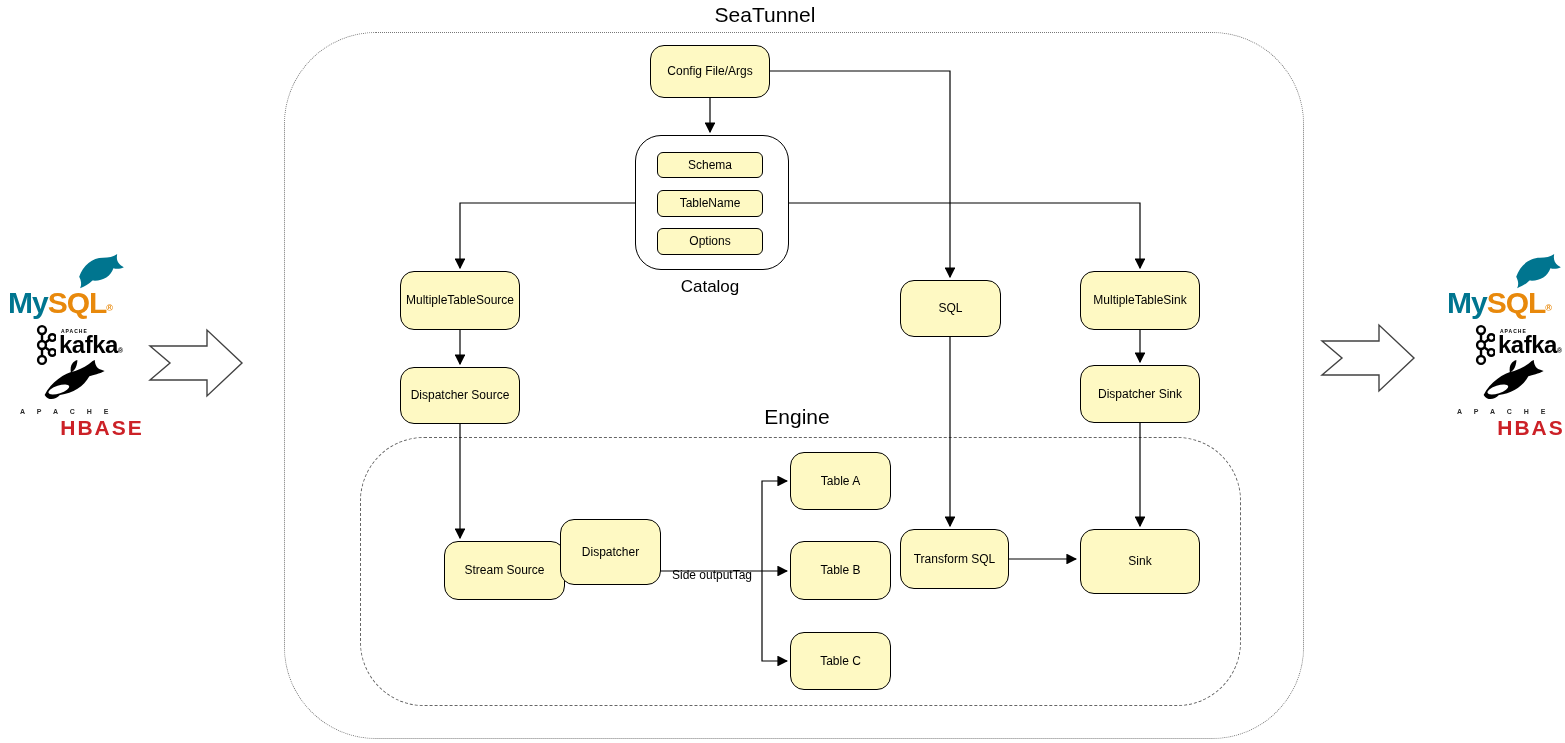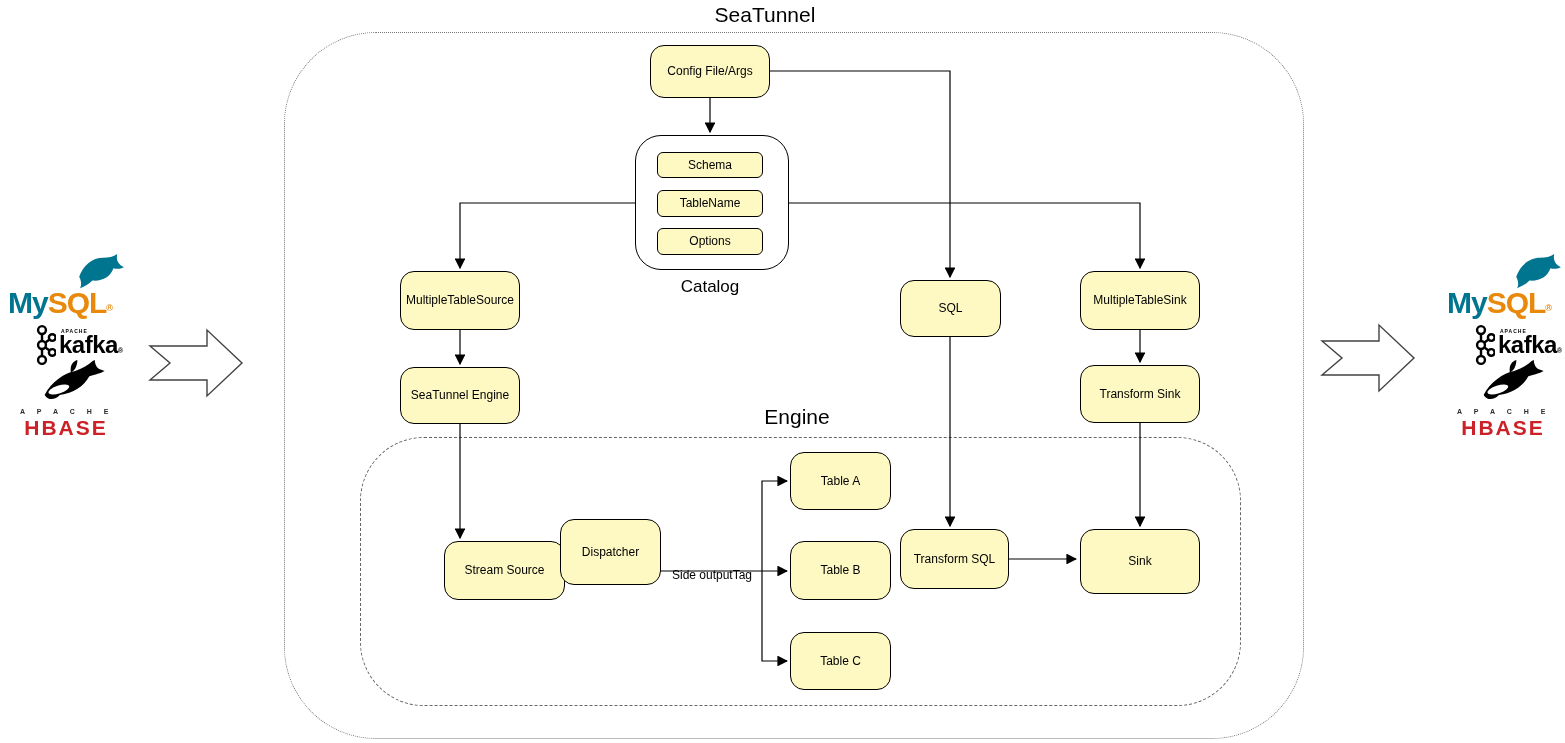--- a/index.html
+++ b/index.html
@@ -30,21 +30,21 @@
   .mysql-sql{color:var(--mysql-orange);}
   .mysql-reg{font-size:9px;color:var(--mysql-orange);vertical-align:2px;}
   .kafka-logo{display:flex;align-items:center;gap:3px;}
   .kafka-text{position:relative;font-size:24px;font-weight:bold;letter-spacing:-0.5px;
               color:var(--kafka-black);line-height:1;white-space:nowrap;}
   .kafka-apache{position:absolute;top:-4px;left:2px;font-size:5px;font-weight:bold;
                 letter-spacing:1px;color:var(--kafka-black);}
   .kafka-reg{font-size:7px;vertical-align:0;}
   .hbase-apache{font-size:7px;font-weight:bold;letter-spacing:5px;color:#2b2b2b;white-space:nowrap;}
   .hbase-word{font-size:21px;font-weight:800;letter-spacing:2px;color:var(--hbase-red);
-              line-height:1;white-space:nowrap;}
+              line-height:1;white-space:nowrap;margin-left:36px;}
 </style>
 </head>
 <body>
 
 <div class="container outer" style="left:284px;top:32px;width:1018px;height:705px;"></div>
 
 <div class="container engine" style="left:360px;top:437px;width:879px;height:267px;"></div>
 
 <svg class="layer" width="1565" height="743" viewBox="0 0 1565 743">
   <defs>
@@ -86,30 +86,30 @@
     <span>Options</span>
   </div>
 
 <div class="node" style="left:650px;top:45px;width:120px;height:53px;">
     <span>Config File/Args</span>
   </div>
 <div class="node" style="left:400px;top:271px;width:120px;height:59px;">
     <span>MultipleTableSource</span>
   </div>
 <div class="node" style="left:400px;top:367px;width:120px;height:57px;">
-    <span>SeaTunnel Engine</span>
+    <span>Dispatcher Source</span>
   </div>
 <div class="node" style="left:900px;top:280px;width:101px;height:57px;">
     <span>SQL</span>
   </div>
 <div class="node" style="left:1080px;top:271px;width:120px;height:59px;">
     <span>MultipleTableSink</span>
   </div>
 <div class="node" style="left:1080px;top:365px;width:120px;height:58px;">
-    <span>Transform Sink</span>
+    <span>Dispatcher Sink</span>
   </div>
 <div class="node" style="left:400px;top:541px;width:121px;height:59px;margin-left:44px;">
     <span>Stream Source</span>
   </div>
 <div class="node" style="left:560px;top:519px;width:101px;height:66px;">
     <span>Dispatcher</span>
   </div>
 <div class="node" style="left:790px;top:452px;width:101px;height:58px;">
     <span>Table A</span>
   </div>

